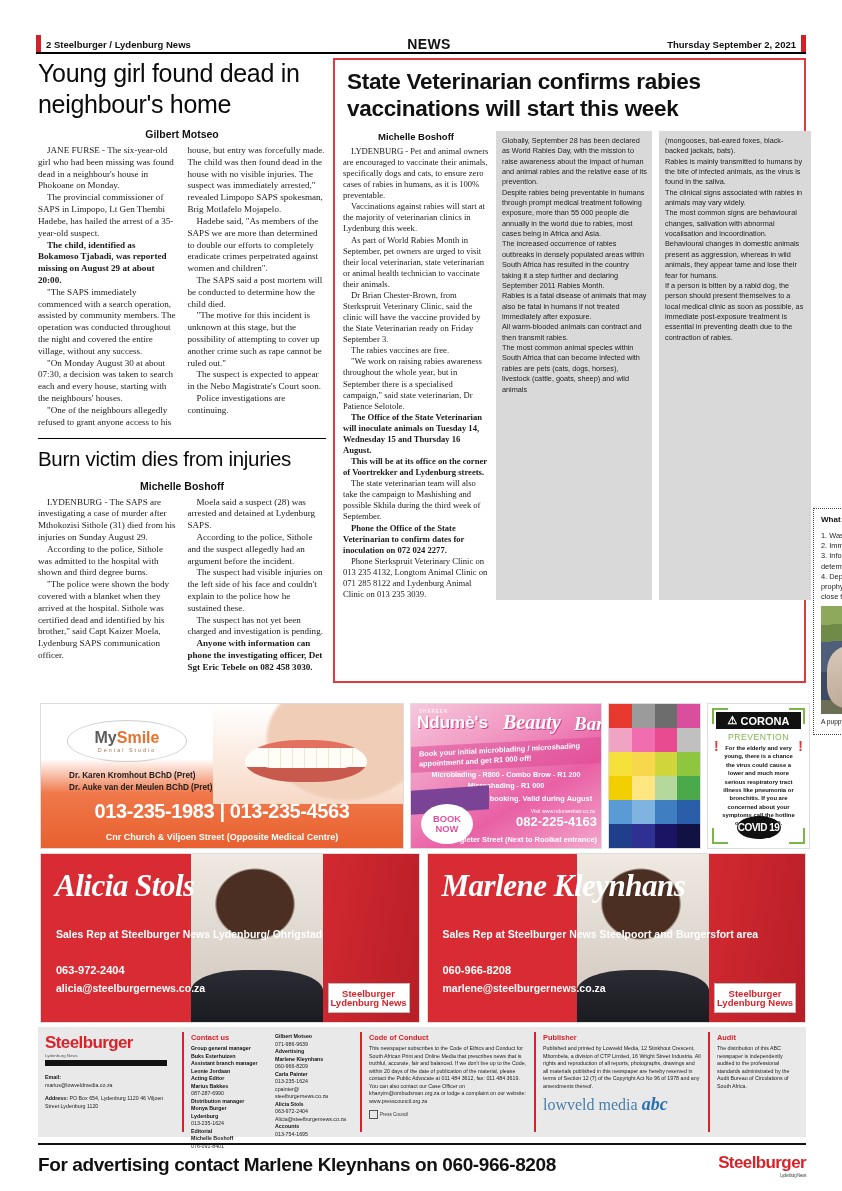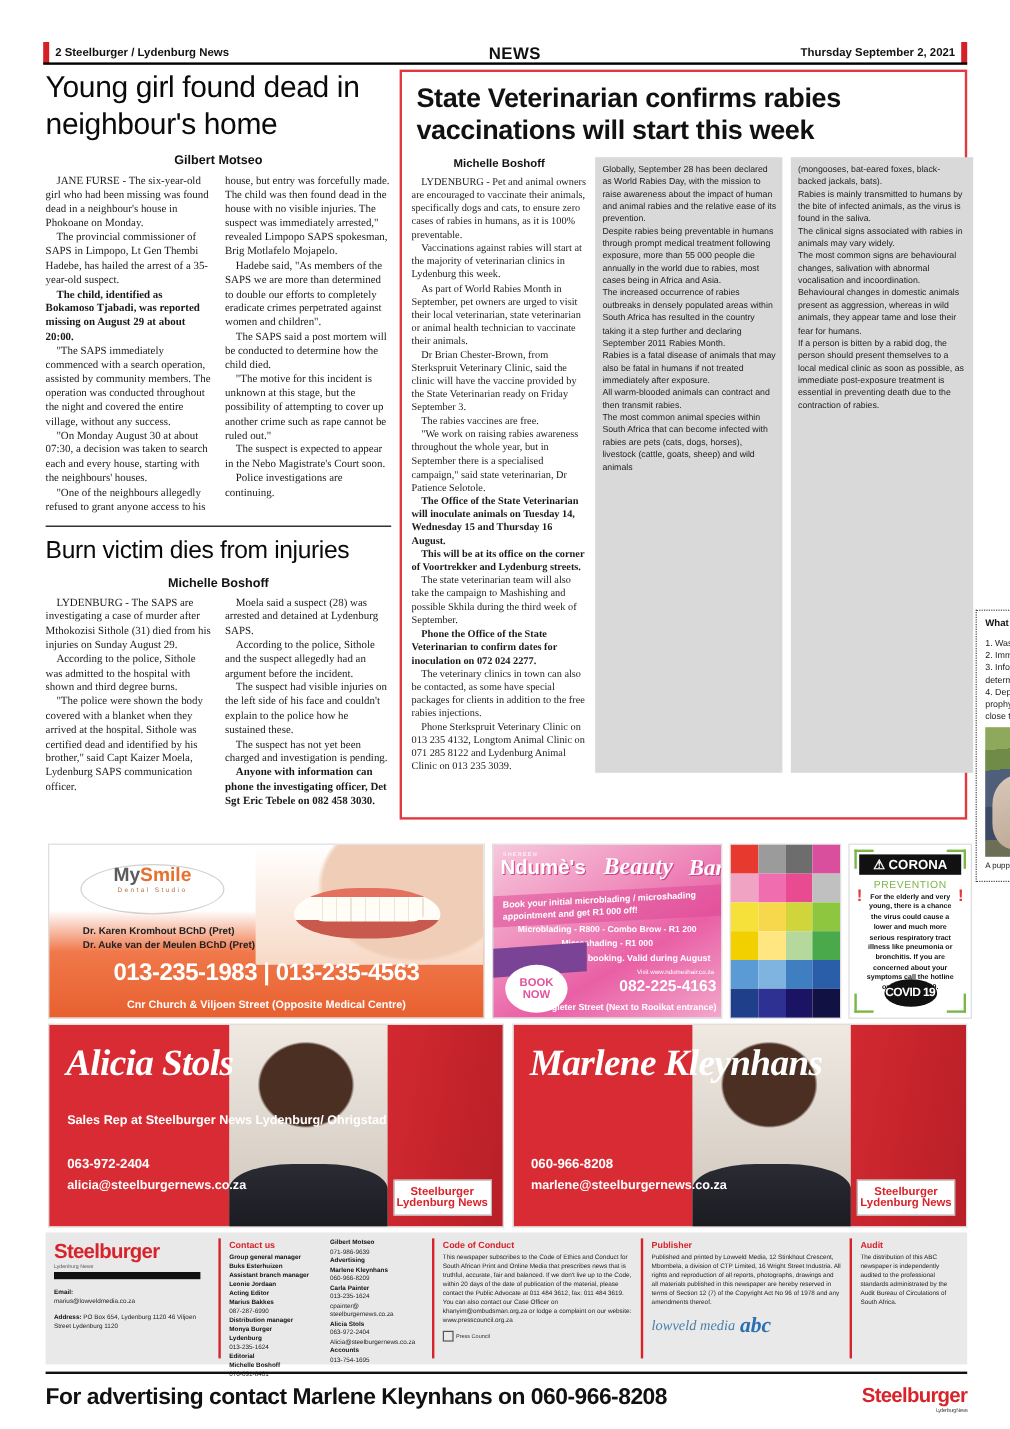--- a/index.html
+++ b/index.html
@@ -134,21 +134,21 @@
     border-radius: 50% / 60% 60% 55% 55%;
   }
   .ad-dental .teeth {
     position: absolute; right: 46px; top: 44px; width: 100px; height: 20px;
     background: repeating-linear-gradient(to right, #fffdf6 0 11px, #ece6d9 11px 12px);
     border-radius: 6px 6px 14px 14px;
   }
   .logo-oval {
     position: absolute; left: 26px; top: 16px; width: 120px; height: 42px;
     border: 1px solid #cfcfcf; border-radius: 50%;
-    display: flex; flex-direction: column; align-items: center; justify-content: flex-start;
+    display: flex; flex-direction: column; align-items: center; justify-content: center;
   }
   .logo-oval .ls {
     font-family: "Liberation Sans", sans-serif; font-size: 16px; font-weight: 600; color: #5c5c5c;
   }
   .logo-oval .ls b { color: #e8702f; font-weight: 600; }
   .logo-oval .lsub { font-family: "Liberation Sans", sans-serif; font-size: 5.4px; color: #b0714a; letter-spacing: 2px; }
   .ad-dental .docs {
     position: absolute; left: 28px; top: 66px;
     font-family: "Liberation Sans", sans-serif; font-size: 8.2px; font-weight: bold; color: #222; line-height: 1.5;
   }
@@ -255,21 +255,21 @@
   .fp-logo-bar { width: 122px; height: 6px; background: #111; margin-top: 2px; }
   .fp-c1 { width: 144px; flex: 0 0 144px; }
   .fp-c2 { width: 84px; flex: 0 0 84px; }
   .fp-c3 { width: 92px; flex: 0 0 92px; }
   .fp-c4 { width: 172px; flex: 0 0 172px; }
   .fp-c5 { width: 172px; flex: 0 0 172px; }
   .fp-c6 { width: 96px; flex: 0 0 96px; }
   .presscouncil { display: inline-flex; align-items: center; gap: 2px; margin-top: 2px; font-size: 4.6px; color: #333; }
   .pc-sq { width: 9px; height: 9px; border: 1px solid #555; }
   .pub-logos { display: flex; align-items: center; gap: 4px; margin-top: 4px; }
-  .lowvelt { font-family: "Liberation Serif", serif; font-size: 12px; color: #4a7fa8; font-style: italic; line-height: .95; }
+  .lowvelt { font-family: "Liberation Serif", serif; font-size: 16px; color: #4a7fa8; line-height: .95; }
   .abc-logo { font-family: "Liberation Serif", serif; font-size: 18px; color: #2a6fb0; font-style: italic; font-weight: bold; }
 
   
   .bottom-rule { position: absolute; left: 38px; top: 1143px; width: 768px; height: 2px; background: #111; }
   .bottom-banner {
     position: absolute; left: 38px; top: 1150px; width: 768px; height: 30px;
     display: flex; align-items: center; justify-content: space-between;
   }
   .bb-text { font-family: "Liberation Sans", sans-serif; font-size: 19px; font-weight: bold; color: #111; letter-spacing: -.4px; }
   .bb-logo { font-family: "Liberation Sans", sans-serif; font-size: 17px; font-weight: bold; color: #d8232a; letter-spacing: -.6px; text-align: right; }
@@ -331,21 +331,20 @@
         <p>LYDENBURG - Pet and animal owners are encouraged to vaccinate their animals, specifically dogs and cats, to ensure zero cases of rabies in humans, as it is 100% preventable.</p>
         <p>Vaccinations against rabies will start at the majority of veterinarian clinics in Lydenburg this week.</p>
         <p>As part of World Rabies Month in September, pet owners are urged to visit their local veterinarian, state veterinarian or animal health technician to vaccinate their animals.</p>
         <p>Dr Brian Chester-Brown, from Sterkspruit Veterinary Clinic, said the clinic will have the vaccine provided by the State Veterinarian ready on Friday September 3.</p>
         <p>The rabies vaccines are free.</p>
         <p>"We work on raising rabies awareness throughout the whole year, but in September there is a specialised campaign," said state veterinarian, Dr Patience Selotole.</p>
         <p class="bold-run">The Office of the State Veterinarian will inoculate animals on Tuesday 14, Wednesday 15 and Thursday 16 August.</p>
         <p class="bold-run">This will be at its office on the corner of Voortrekker and Lydenburg streets.</p>
         <p>The state veterinarian team will also take the campaign to Mashishing and possible Skhila during the third week of September.</p>
         <p class="bold-run">Phone the Office of the State Veterinarian to confirm dates for inoculation on 072 024 2277.</p>
-        <p>The veterinary clinics in town can also be contacted, as some have special packages for clients in addition to the free rabies injections.</p>
         <p>Phone Sterkspruit Veterinary Clinic on 013 235 4132, Longtom Animal Clinic on 071 285 8122 and Lydenburg Animal Clinic on 013 235 3039.</p>
       </div>
 
       <div class="grey-col gc1">
         <p>Globally, September 28 has been declared as World Rabies Day, with the mission to raise awareness about the impact of human and animal rabies and the relative ease of its prevention.</p>
         <p>Despite rabies being preventable in humans through prompt medical treatment following exposure, more than 55 000 people die annually in the world due to rabies, most cases being in Africa and Asia.</p>
         <p>The increased occurrence of rabies outbreaks in densely populated areas within South Africa has resulted in the country taking it a step further and declaring September 2011 Rabies Month.</p>
         <p>Rabies is a fatal disease of animals that may also be fatal in humans if not treated immediately after exposure.</p>
         <p>All warm-blooded animals can contract and then transmit rabies.</p>
         <p>The most common animal species within South Africa that can become infected with rabies are pets (cats, dogs, horses), livestock (cattle, goats, sheep) and wild animals</p>
@@ -466,20 +465,21 @@
       <div class="mail">alicia@steelburgernews.co.za</div>
       <div class="logo">
           <span>Steelburger Lydenburg News</span>
         </div>
     </div>
     <div class="rep">
       <span class="photo"></span>
       <span class="hair"></span>
       <span class="torso"></span>
       <div class="name">Marlene Kleynhans</div>
+      <div class="role">Sales Rep at Steelburger News Steelpoort and Burgersfort area</div>
       <div class="tel">060-966-8208</div>
       <div class="mail">marlene@steelburgernews.co.za</div>
       <div class="logo">
           <span>Steelburger Lydenburg News</span>
         </div>
     </div>
   </div>
 
   <div class="footer-panel">
     <div class="fp-col fp-c1">

